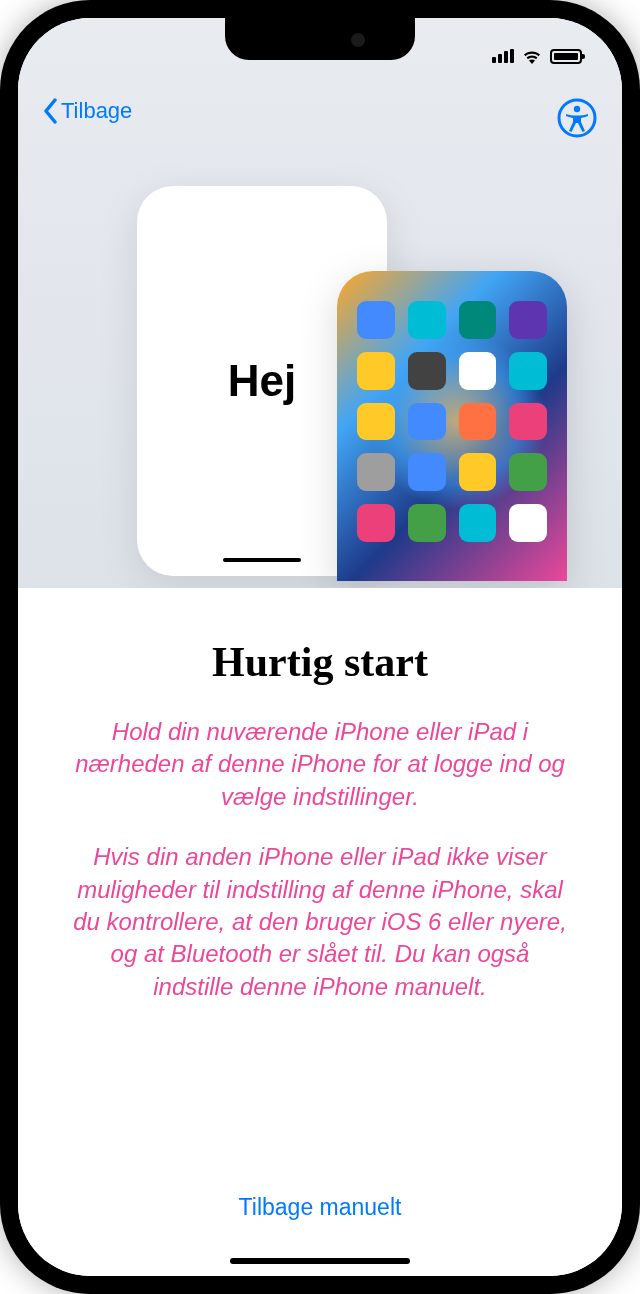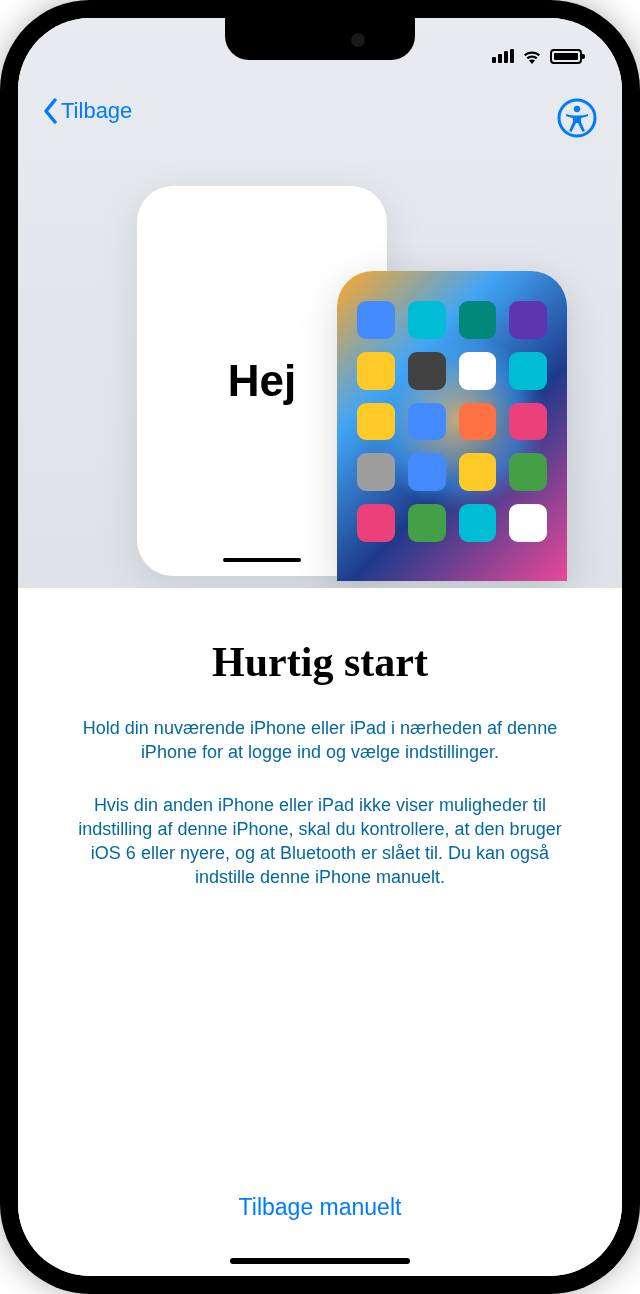--- a/index.html
+++ b/index.html
@@ -234,26 +234,27 @@
     }
     .page-title {
       font-size: 42px;
       font-weight: 700;
       text-align: center;
       color: #000;
       margin-bottom: 30px;
       font-family: Liberation Serif, serif;
     }
     .body-text {
-      font-size: 18px;
+      font-size: 24px;
       line-height: 1.35;
       text-align: center;
-      color: #0369a1;
+      color: #ec4899;
       margin-bottom: 28px;
       padding: 0 5px;
+      font-style: italic;
     }
     .spacer {
       flex: 1;
     }
     .manual-button {
       color: #007AFF;
       font-size: 23px;
       font-weight: 500;
       text-align: center;
       padding: 18px 0 55px;

